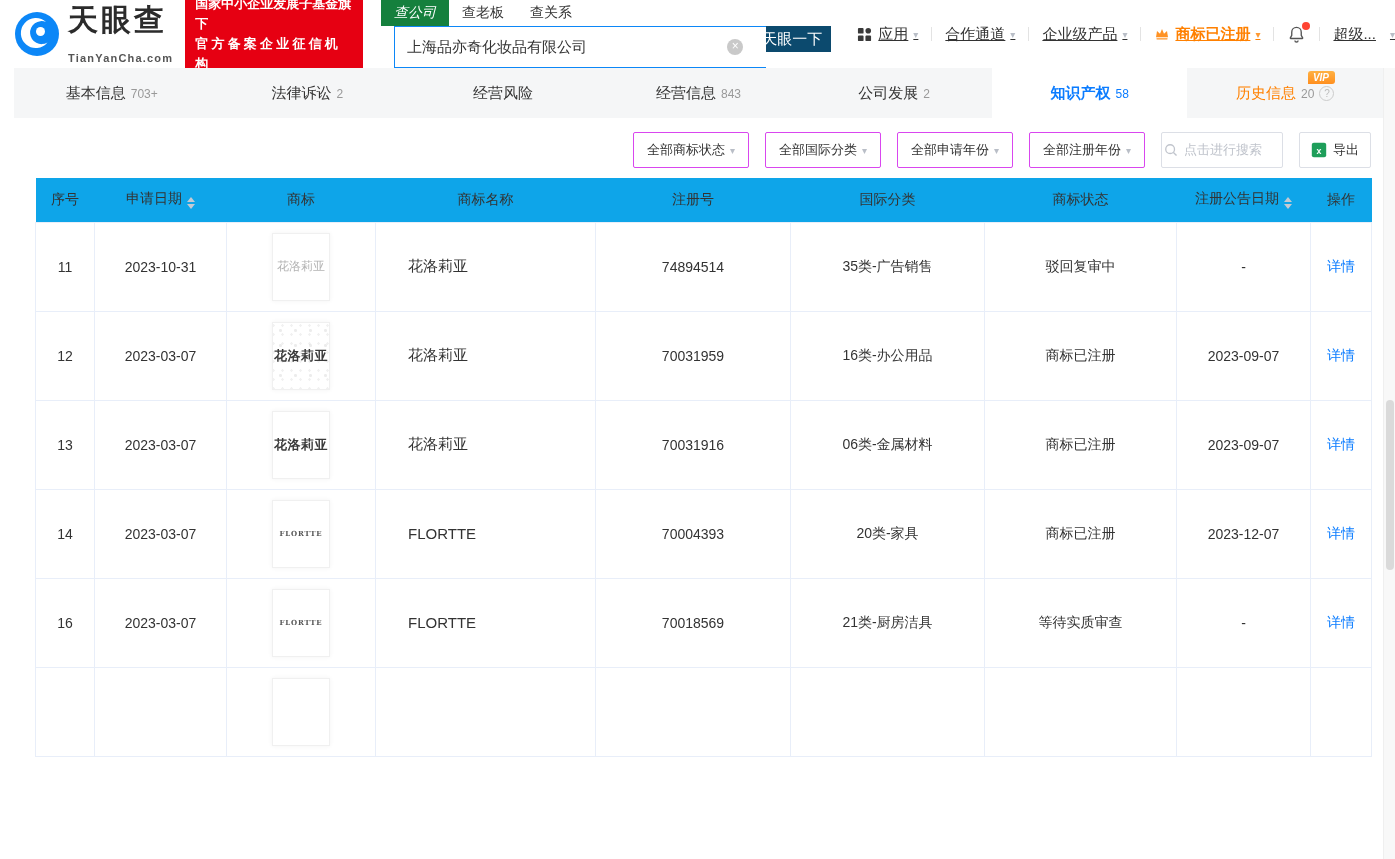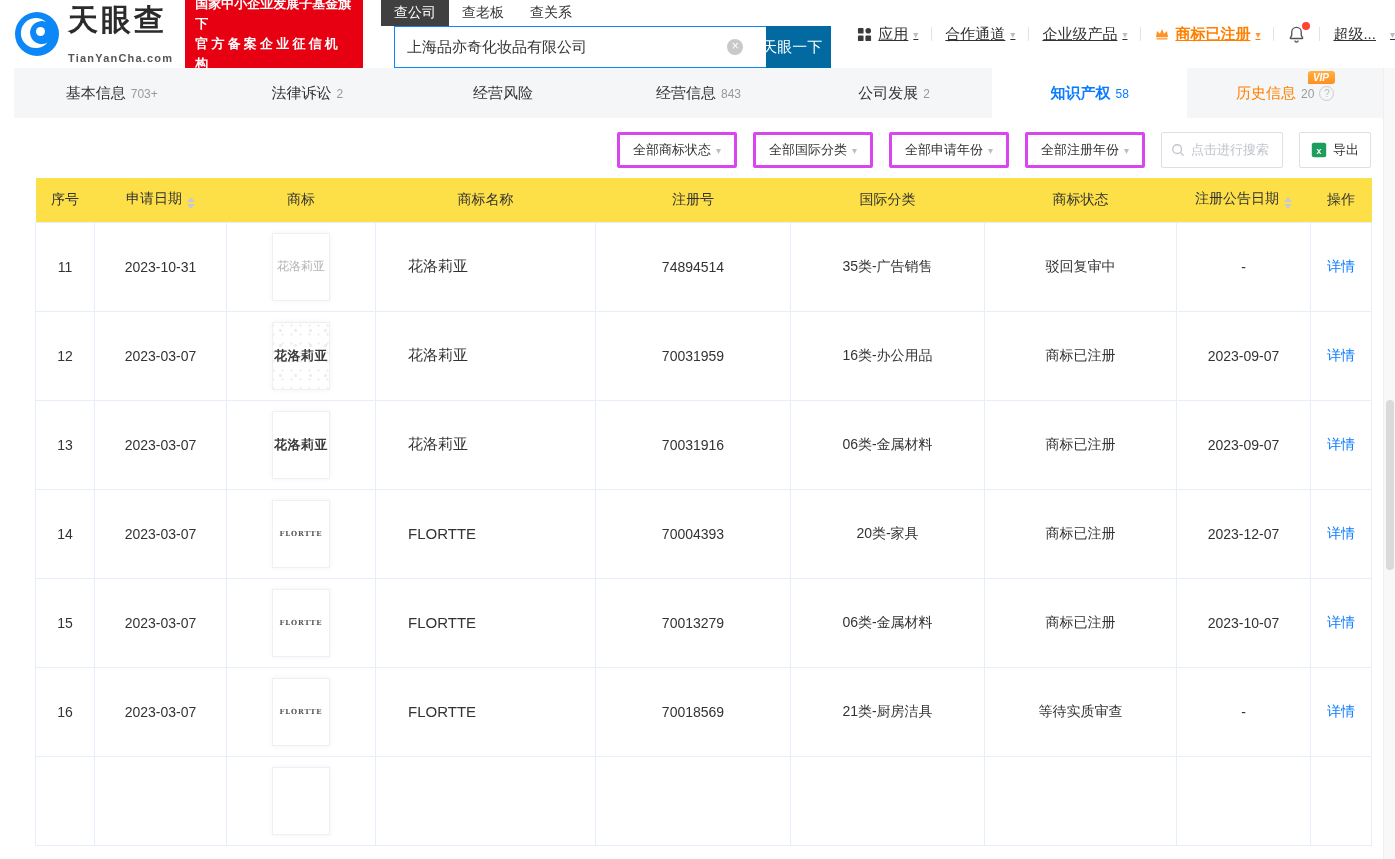--- a/index.html
+++ b/index.html
@@ -12,26 +12,26 @@
   .logo { display:flex; align-items:center; margin-left:14px; }
   .logo-txt { margin-left:8px; }
   .logo-cn { font-size:30px; font-weight:bold; color:#2b2b2b; letter-spacing:3px; line-height:30px; }
   .logo-en { font-size:11px; font-weight:bold; color:#555; letter-spacing:1.2px; margin-top:17px; }
   .gov-badge { margin-left:12px; background:#e60012; color:#fff; font-size:13px; padding:5px 10px; line-height:1.55; font-weight:bold; }
   .gov-badge .l2 { letter-spacing:3.2px; }
 
   .search-wrap { margin-left:18px; width:482px; }
   .search-tabs { display:flex; height:26px; align-items:flex-end; }
   .s-tab { font-size:14px; padding:4px 13px; color:#333; cursor:pointer; }
-  .s-tab.active { background:#404040; color:#fff; }
+  .s-tab.active { background:#15803d; color:#fff;font-style:italic; }
   .search-row { display:flex; height:42px; }
   .search-box { position:relative; flex:1; }
   .search-box input { width:100%; height:42px; border:1px solid #0c87f7; border-right:none; outline:none; padding:0 34px 0 12px; font-size:15px; color:#333; font-family:inherit;margin-left:13px; }
   .clear-ic { position:absolute; right:10px; top:13px; width:16px; height:16px; border-radius:50%; background:#c9c9c9; color:#fff; font-size:12px; line-height:15px; text-align:center; cursor:pointer; }
-  .search-btn { width:78px; height:42px; background:#0369a1; color:#fff; font-size:15px; border:none; cursor:pointer; font-family:Liberation Serif, serif; }
+  .search-btn { width:78px; height:26px; background:#0c4a6e; color:#fff; font-size:15px; border:none; cursor:pointer; font-family:Liberation Serif, serif; }
 
   .hdr-menu { display:flex; align-items:center; margin-left:26px; font-size:15px; }
   .hm-item { display:flex; align-items:center; cursor:pointer; white-space:nowrap;text-decoration:underline; }
   .hm-sep { width:1px; height:14px; background:#e3e3e3; margin:0 13px; }
   .caret { color:#b9bec7; font-size:10px; margin-left:5px; }
   .vip-link { color:#ff8000; font-weight:bold; }
   .vip-link .caret { color:#ff9a33; }
   .bell-wrap { position:relative; display:flex; }
   .bell-dot { position:absolute; top:-3px; right:-4px; width:8px; height:8px; border-radius:50%; background:#f43; }
 
@@ -42,27 +42,27 @@
   .nav-tab.active { background:#fff; }
   .nav-tab.active .nav-label { color:#0b7cff; font-weight:bold; }
   .nav-tab.active .nav-count { color:#0b7cff; }
   .nav-tab.history .nav-label { color:#ff8000; }
   .vip-badge { position:absolute; top:3px; right:48px; background:linear-gradient(180deg,#ffb143,#ff8f1f); color:#fff; font-size:10px; font-style:italic; font-weight:bold; padding:1px 6px 1px 5px; border-radius:3px 3px 3px 0; }
   .help-ic { width:15px; height:15px; border:1px solid #ccc; border-radius:50%; color:#bbb; font-size:10px; line-height:13px; text-align:center; margin-left:5px; }
 
   
   .content { position:absolute; top:118px; left:0; right:12px; bottom:0; background:#fff; }
   .filters { display:flex; justify-content:flex-end; align-items:center; padding:14px 12px 0 0; gap:16px; }
-  .dd-btn { height:36px; border:3px solid #d946ef; border-radius:2px; background:#fff; display:inline-flex; align-items:center; padding:0 13px; font-size:13px; color:#333; cursor:pointer; }
-  .f-search { height:36px; width:122px; border:1px solid #dcdfe6; border-radius:2px; display:flex; align-items:center; padding:0 9px; gap:6px; color:#bfc3cb; font-size:13px; cursor:text; }
+  .dd-btn { height:36px; border:1px solid #d946ef; border-radius:2px; background:#fff; display:inline-flex; align-items:center; padding:0 13px; font-size:13px; color:#333; cursor:pointer; }
+  .f-search { height:36px; width:122px; border:1px solid #dcdfe6; border-radius:2px; display:flex; align-items:center; padding:0 2px; gap:6px; color:#bfc3cb; font-size:13px; cursor:text; }
   .exp-btn { height:36px; border:1px solid #dcdfe6; border-radius:2px; background:#fff; display:inline-flex; align-items:center; padding:0 11px; gap:6px; font-size:13px; color:#333; cursor:pointer; }
 
   
   table { border-collapse:collapse; table-layout:fixed; margin:10px 12px 0 35px; width:1336px; }
-  thead th { height:44px; background:#fde047; font-size:14px; font-weight:normal; color:#333; text-align:center; }
+  thead th { height:44px; background:#0ea5e9; font-size:14px; font-weight:normal; color:#333; text-align:center; }
   tbody td { height:89px; border:1px solid #e8eef9; font-size:14px; color:#333; text-align:center; background:#fff; }
   td.name-col { text-align:left; padding-left:32px; font-size:15px; }
   a.detail { color:#0b7cff; cursor:pointer; text-decoration:none; }
   .sort { display:inline-flex; flex-direction:column; gap:2px; margin-left:5px; vertical-align:1px; }
   .sort i { width:0; height:0; border-left:4px solid transparent; border-right:4px solid transparent; }
   .sort .up { border-bottom:5px solid #c5cad3; }
   .sort .down { border-top:5px solid #c5cad3; }
 
   .mark { width:58px; height:68px; margin:0 auto; background:#fff; border:1px solid #f0f0f0; box-shadow:0 0 5px rgba(0,0,0,.05); display:flex; align-items:center; justify-content:center; overflow:hidden; }
   .mark-light span { color:#b3b3b3; font-size:12px; font-family:"DejaVu Serif",serif; }
@@ -311,35 +311,20 @@
               </div>
             </td>
           <td class="name-col">FLORTTE</td>
           <td>70004393</td>
           <td>20类-家具</td>
           <td>商标已注册</td>
           <td>2023-12-07</td>
           <td><a class="detail">详情</a></td>
         </tr>
         <tr>
-          <td>15</td>
-          <td>2023-03-07</td>
-          <td>
-              <div class="mark mark-tiny">
-                <span>FLORTTE</span>
-              </div>
-            </td>
-          <td class="name-col">FLORTTE</td>
-          <td>70013279</td>
-          <td>06类-金属材料</td>
-          <td>商标已注册</td>
-          <td>2023-10-07</td>
-          <td><a class="detail">详情</a></td>
-        </tr>
-        <tr>
           <td>16</td>
           <td>2023-03-07</td>
           <td>
               <div class="mark mark-tiny">
                 <span>FLORTTE</span>
               </div>
             </td>
           <td class="name-col">FLORTTE</td>
           <td>70018569</td>
           <td>21类-厨房洁具</td>

